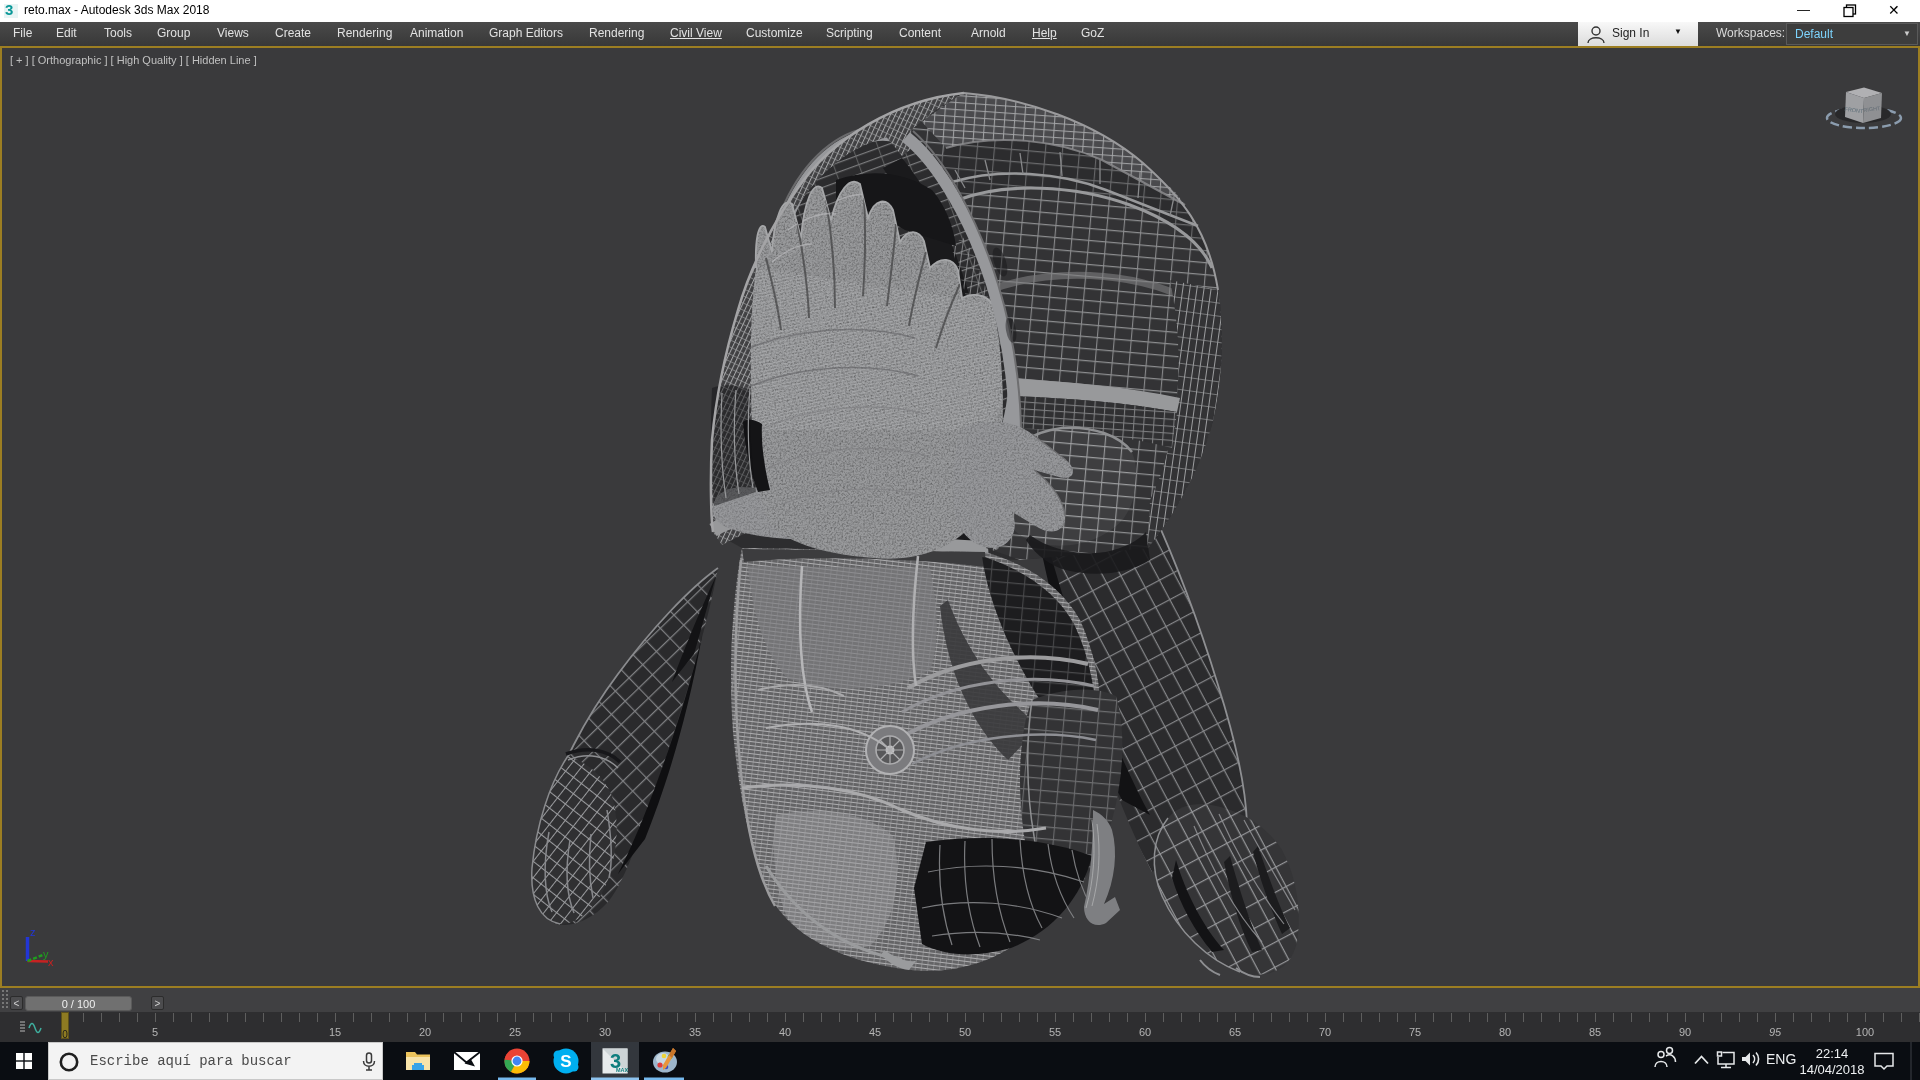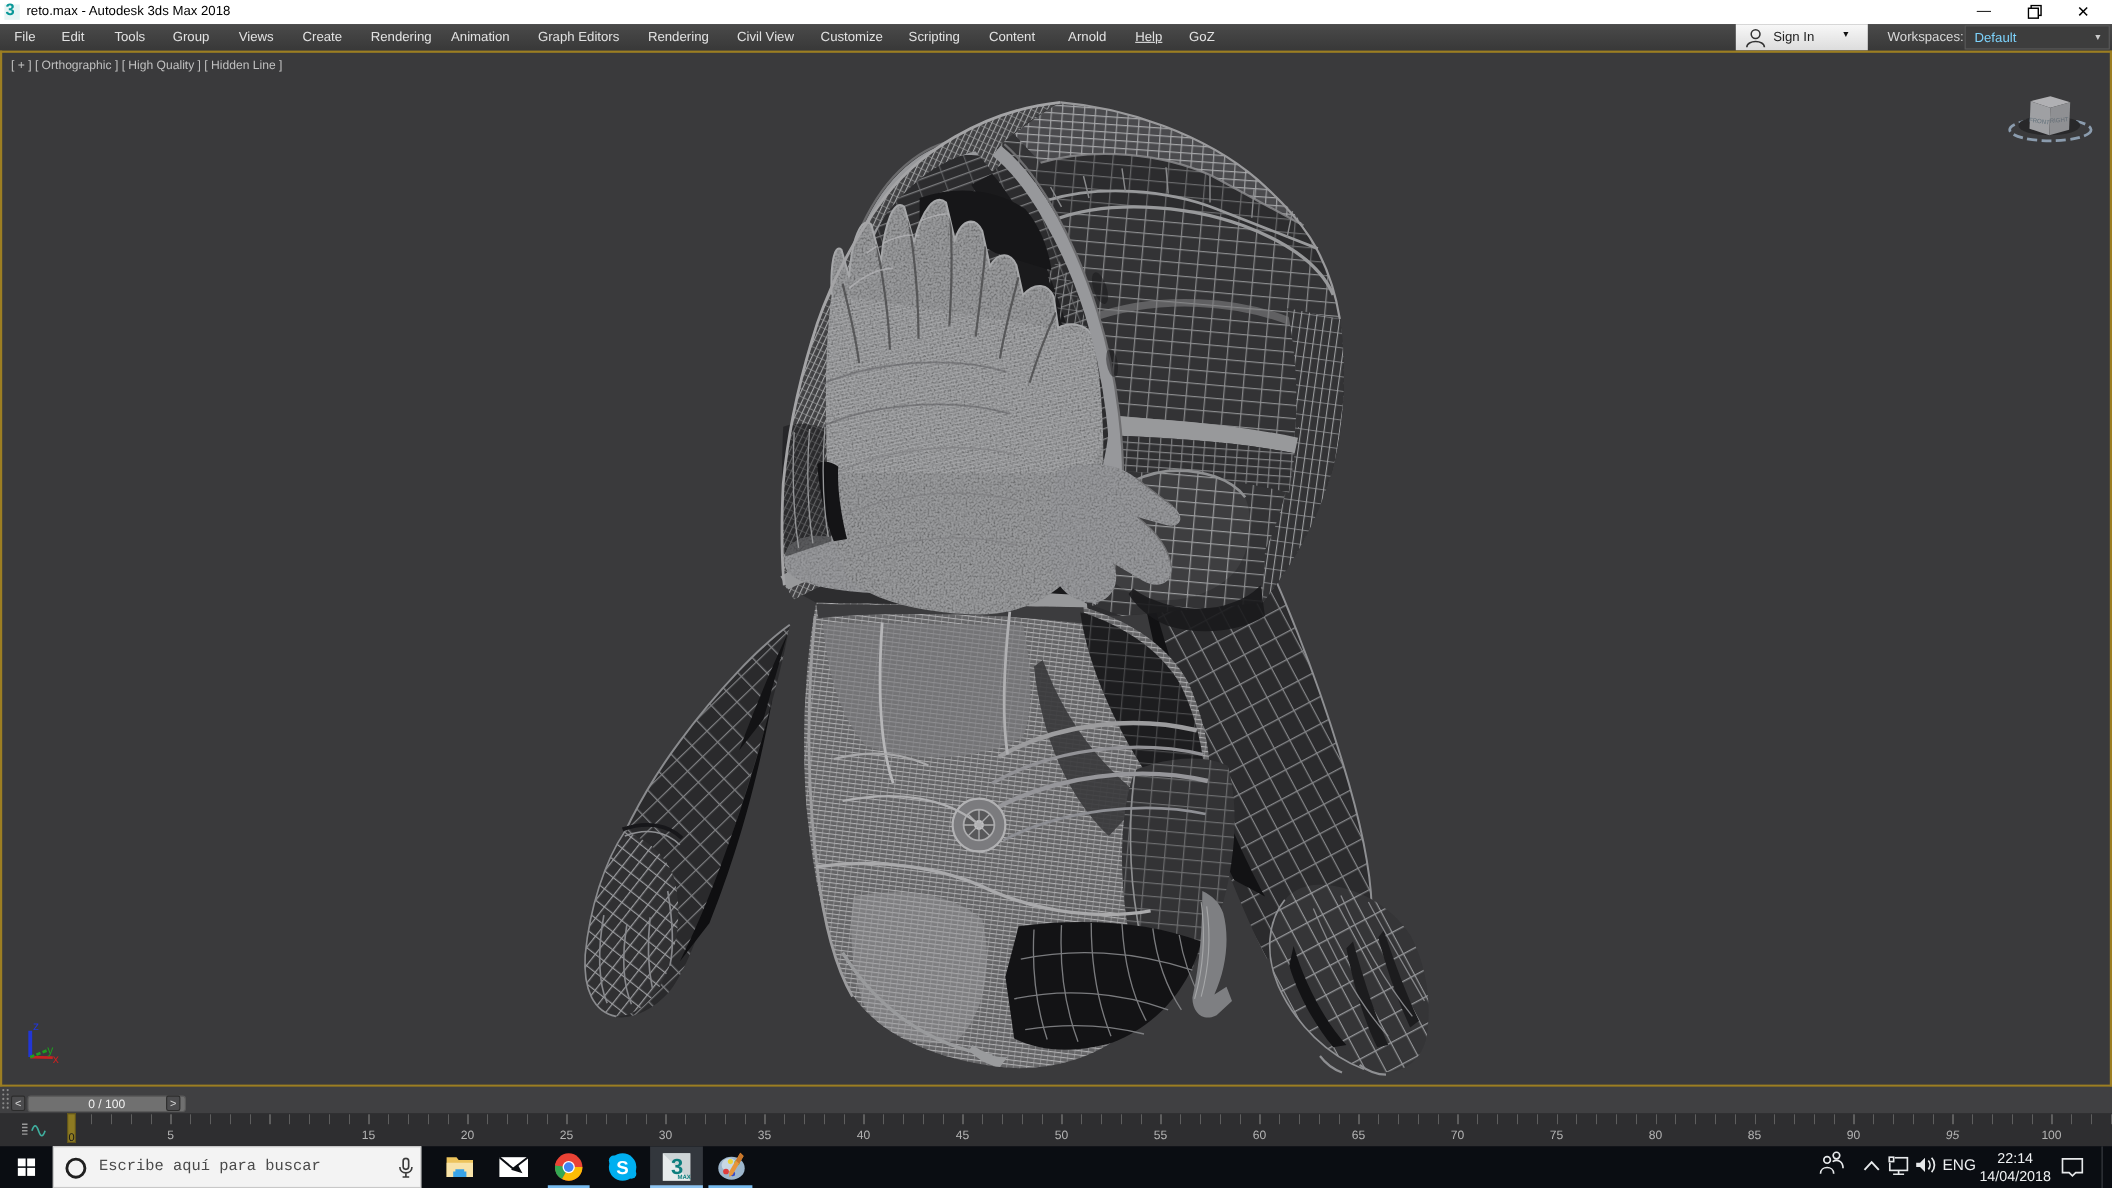--- a/index.html
+++ b/index.html
@@ -22,21 +22,21 @@
 
   #viewport { position:absolute; left:0; top:46px; width:1920px; height:942px;
     background:#3a3a3c; }
   .vpb { position:absolute; background:#9c7e22; }
   #vplabel { position:absolute; left:10px; top:8px; font-size:11px; color:#c0c0c0; }
 
   #timerow { position:absolute; left:0; top:988px; width:1920px; height:24px; background:#404042; }
   .tbtn { position:absolute; top:8px; width:13px; height:14px; background:#4c4c4e;
     border:1px solid #2c2c2c; border-radius:2px; color:#d0d0d0; font-size:10px;
     text-align:center; line-height:13px; }
-  #tslider { position:absolute; left:25px; top:8px; width:144px; height:15px; background:#707070;
+  #tslider { position:absolute; left:25px; top:8px; width:107px; height:15px; background:#707070;
     border:1px solid #5a5a5a; border-radius:3px; color:#f0f0f0; font-size:11px;
     text-align:center; line-height:14px; }
   #ruler { position:absolute; left:0; top:1012px; width:1920px; height:30px; background:#2e2e30; }
   #ticks { position:absolute; left:65px; top:1px; width:1855px; height:9px;
     background:repeating-linear-gradient(90deg,#5e5e5e 0px,#5e5e5e 1px,transparent 1px,transparent 18px); }
   .rlab { position:absolute; top:14px; width:40px; margin-left:-20px; text-align:center;
     font-size:11px; color:#b4b4b4; }
   #marker { position:absolute; left:61px; top:0px; width:8px; height:27px; background:#8e7b22;
     border:1px solid #5e521a; color:#1a1a1a; font-size:10px; text-align:center; line-height:44px; }
 
@@ -65,21 +65,21 @@
   <span class="mi" style="left:13px;">File</span>
   <span class="mi" style="left:56px;">Edit</span>
   <span class="mi" style="left:104px;">Tools</span>
   <span class="mi" style="left:157px;">Group</span>
   <span class="mi" style="left:217px;">Views</span>
   <span class="mi" style="left:275px;">Create</span>
   <span class="mi" style="left:337px;">Rendering</span>
   <span class="mi" style="left:410px;">Animation</span>
   <span class="mi" style="left:489px;">Graph Editors</span>
   <span class="mi" style="left:589px;">Rendering</span>
-  <span class="mi" style="left:670px;">Civil View</span>
+  <span class="mi" style="left:670px;text-decoration:underline;">Civil View</span>
   <span class="mi" style="left:746px;">Customize</span>
   <span class="mi" style="left:826px;">Scripting</span>
   <span class="mi" style="left:899px;">Content</span>
   <span class="mi" style="left:971px;">Arnold</span>
   <span class="mi" style="left:1032px;text-decoration:underline;">Help</span>
   <span class="mi" style="left:1081px;">GoZ</span>
   <div id="signin">
     <svg width="20" height="20" viewBox="0 0 20 20" style="position:absolute;left:8px;top:2px;">
       <circle cx="10" cy="7" r="4" fill="none" stroke="#333" stroke-width="1.4"></circle>
       <path d="M 2,19 C 2,12 18,12 18,19" fill="none" stroke="#333" stroke-width="1.4"></path>

